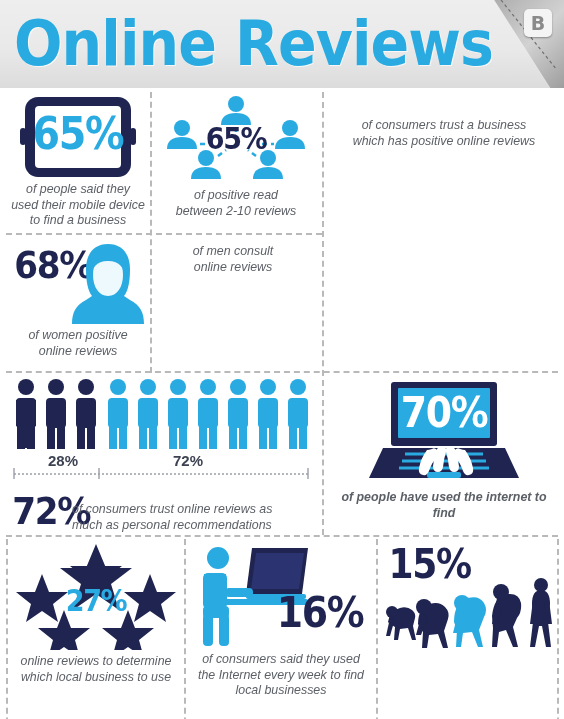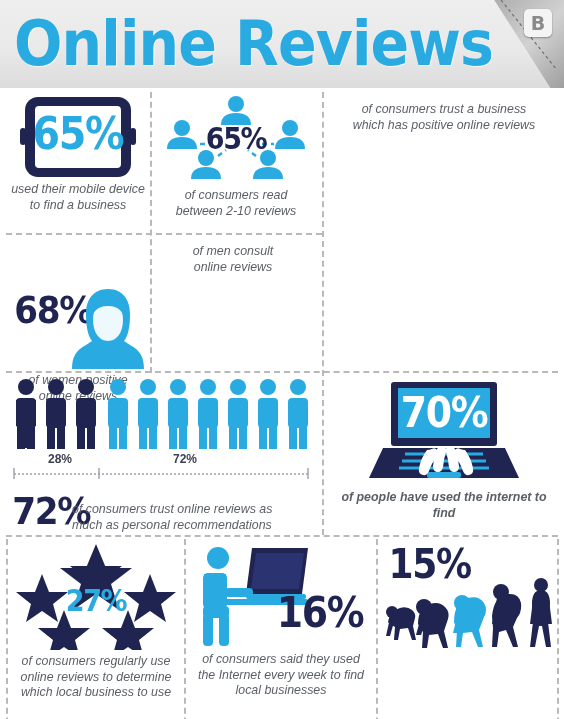--- a/index.html
+++ b/index.html
@@ -108,21 +108,21 @@
   .white  { color: #ffffff; }
 
   
   svg { display: block; }
 
   .iconwrap { display:flex; align-items:center; justify-content:center; }
 
   .micro {
     font-family: "Liberation Sans", sans-serif;
     font-weight: bold;
-    font-size: 12px;
+    font-size: 15px;
     color: #3d4252;
   }
 </style>
 </head>
 <body>
 
 <div id="page">
 
   <div class="header">
     <div class="header-title">Online Reviews</div>
@@ -152,20 +152,21 @@
       <div class="iconwrap" style="height:86px;">
         <svg width="126" height="84" viewBox="0 0 126 84">
           <rect x="10" y="2" width="106" height="80" rx="13" ry="13" fill="#1f2450"></rect>
           <rect x="20" y="11" width="86" height="62" rx="4" ry="4" fill="#ffffff"></rect>
           <rect x="5" y="33" width="6" height="17" rx="3" fill="#1f2450"></rect>
           <rect x="115" y="33" width="6" height="17" rx="3" fill="#1f2450"></rect>
         </svg>
       </div>
       <div class="pct cyan" style="position:absolute; left:0; top:18px; width:140px; text-align:center; font-size:44px;">65%</div>
       <div class="caption" style="margin-top:2px;">
+        <div>of people said they</div>
         <div>used their mobile device</div>
         <div>to find a business</div>
       </div>
     </div>
 
     <div class="cell" style="left:156px; top:6px; width:160px; height:136px;">
       <div style="position:relative; height:90px;">
         <svg width="160" height="90" viewBox="0 0 160 90">
           <g fill="#29abe2">
 
@@ -188,27 +189,27 @@
             <line x1="80" y1="33" x2="80" y2="42"></line>
             <line x1="44" y1="50" x2="56" y2="50"></line>
             <line x1="106" y1="50" x2="118" y2="50"></line>
             <line x1="62" y1="62" x2="70" y2="56"></line>
             <line x1="100" y1="62" x2="92" y2="56"></line>
           </g>
         </svg>
         <div class="pct navy" style="position:absolute; left:0; top:30px; width:160px; text-align:center; font-size:30px;">65%</div>
       </div>
       <div class="caption" style="margin-top:4px;">
-        <div>of consumers read</div>
+        <div>of positive read</div>
         <div>between 2-10 reviews</div>
       </div>
     </div>
 
     <div class="cell" style="left:8px; top:152px; width:140px; height:126px;">
-      <div style="position:relative; height:84px;margin-top:45px;">
+      <div style="position:relative; height:84px;">
         <div class="pct navy" style="position:absolute; left:2px; top:6px; font-size:38px;">68%</div>
         <svg width="76" height="84" viewBox="0 0 76 84" style="position:absolute; right:2px; top:0;">
           <g fill="#29abe2">
             <path d="M38 4 c-15 0 -22 11 -22 25 c0 13 2 22 6 27 l-6 4 c-10 5 -14 12 -14 24 h72 c0 -12 -4 -19 -14 -24 l-6 -4 c4 -5 6 -14 6 -27 c0 -14 -7 -25 -22 -25 z"></path>
           </g>
           <path d="M38 14 c-10 0 -15 9 -15 21 c0 12 6 21 15 21 c9 0 15 -9 15 -21 c0 -12 -5 -21 -15 -21 z" fill="#ffffff" opacity="0.92"></path>
           <path d="M38 6 c-13 0 -19 10 -19 22 c0 4 1 7 2 9 c1 -9 5 -16 17 -16 c12 0 16 7 17 16 c1 -2 2 -5 2 -9 c0 -12 -6 -22 -19 -22 z" fill="#29abe2"></path>
           <path d="M26 54 c-3 3 -5 7 -5 12 l8 -2 z" fill="#29abe2"></path>
           <path d="M50 54 c3 3 5 7 5 12 l-8 -2 z" fill="#29abe2"></path>
         </svg>
@@ -220,21 +221,21 @@
     </div>
 
     <div class="cell" style="left:158px; top:152px; width:150px; height:126px;">
       <div class="caption" style="margin-top:4px;">
         <div>of men consult</div>
         <div>online reviews</div>
       </div>
     </div>
 
     <div class="cell" style="left:330px; top:6px; width:228px; height:272px;">
-      <div class="caption" style="margin-top:8px;font-style:italic;">
+      <div class="caption" style="margin-top:24px;font-style:italic;">
         <div>of consumers trust a business</div>
         <div>which has positive online reviews</div>
       </div>
     </div>
 
     <div class="cell" style="left:8px; top:290px; width:306px; height:150px;">
       <svg width="300" height="72" viewBox="0 0 300 72" style="margin-left:4px;">
         <g>
           <g fill="#1f2450">
             <g transform="translate(0,0)">
@@ -369,21 +370,20 @@
             <polygon points="134,30 141,48 160,48 145,60 150,78 134,67 118,78 123,60 108,48 127,48"></polygon>
 
             <polygon points="48,66 55,84 74,84 59,96 64,114 48,103 32,114 37,96 22,84 41,84"></polygon>
 
             <polygon points="112,66 119,84 138,84 123,96 128,114 112,103 96,114 101,96 86,84 105,84"></polygon>
           </g>
         </svg>
         <div class="pct cyan" style="position:absolute; left:0; top:42px; width:172px; text-align:center; font-size:30px;">27%</div>
       </div>
       <div class="caption" style="margin-top:2px;">
-        <div>of consumers regularly use</div>
         <div>online reviews to determine</div>
         <div>which local business to use</div>
       </div>
     </div>
 
     <div class="cell" style="left:190px; top:456px; width:182px; height:160px;">
       <div style="position:relative; height:106px;">
         <svg width="120" height="104" viewBox="0 0 120 104" style="position:absolute; left:4px; top:0;">
 
           <g>

